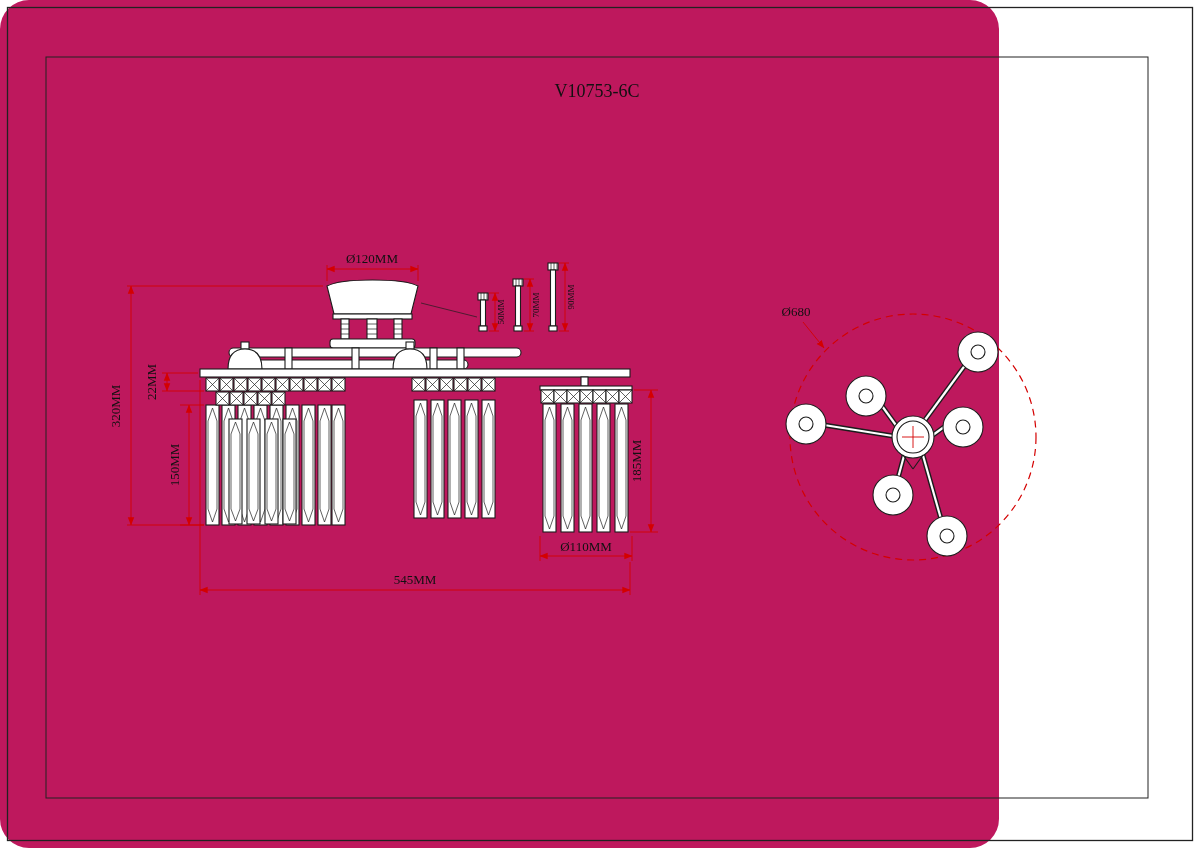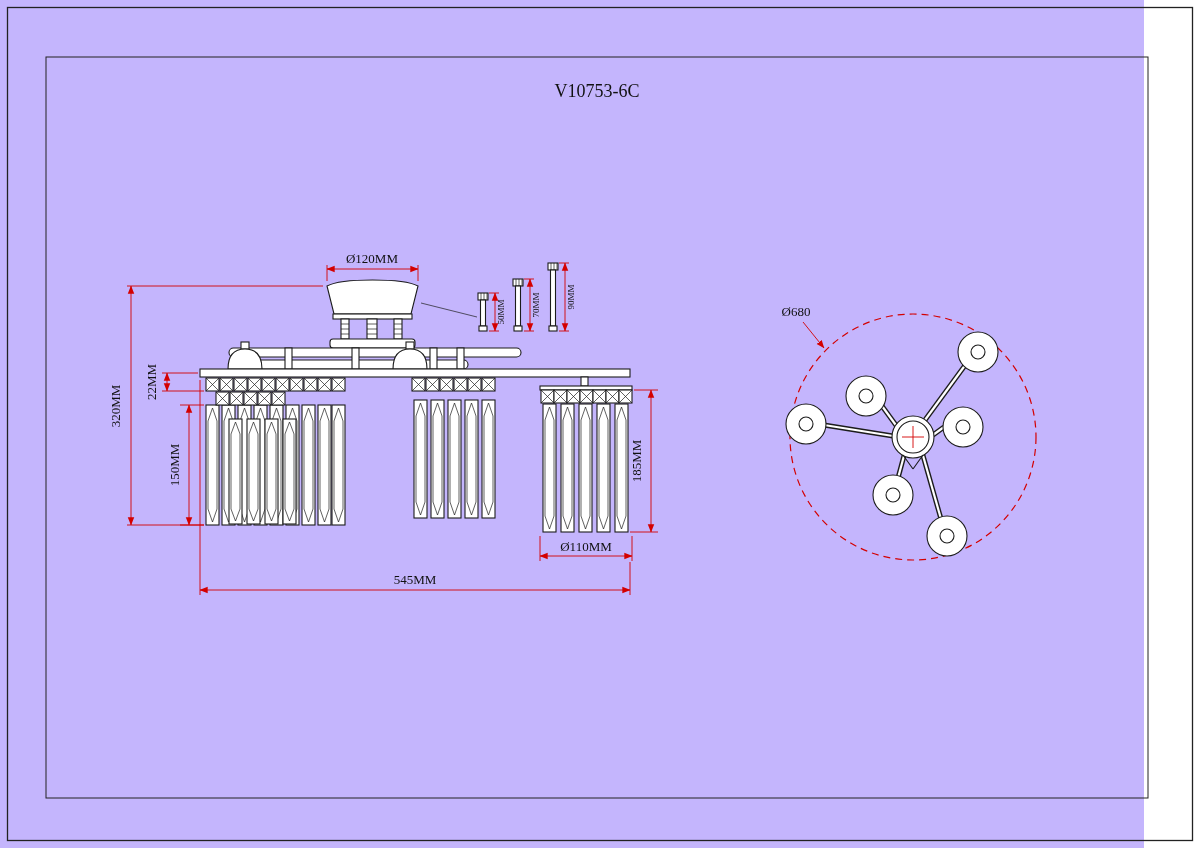--- a/index.html
+++ b/index.html
@@ -1,17 +1,17 @@
 <!DOCTYPE html>
 <html><head>
 <meta charset="utf-8">
 <style>
   html,body { margin:0; padding:0; background:#fff; }
-  .page { position:relative; width:1144px; height:848px; background:#c4b5fd;
-          font-family:"Liberation Serif", serif; }
+  .page { position:relative; width:999px; height:848px; background:#be185d;
+          font-family:"Liberation Serif", serif;border-radius:29px; }
   svg { display:block; }
   .ln  { stroke:#1c1c1c; fill:none; stroke-width:1.1; }
   .fw  { fill:#ffffff; stroke:#1c1c1c; stroke-width:1.1; }
   .thin{ stroke:#1c1c1c; fill:none; stroke-width:0.7; }
   .dim { stroke:#d40000; fill:none; stroke-width:0.9; }
   .dtx { fill:#111111; font-family:"Liberation Serif", serif; font-size:13px; }
   .dtx-sm { fill:#111111; font-family:"Liberation Serif", serif; font-size:9px; }
   .ttl { fill:#111111; font-family:"Liberation Serif", serif; font-size:18px; }
 </style>
 </head>

